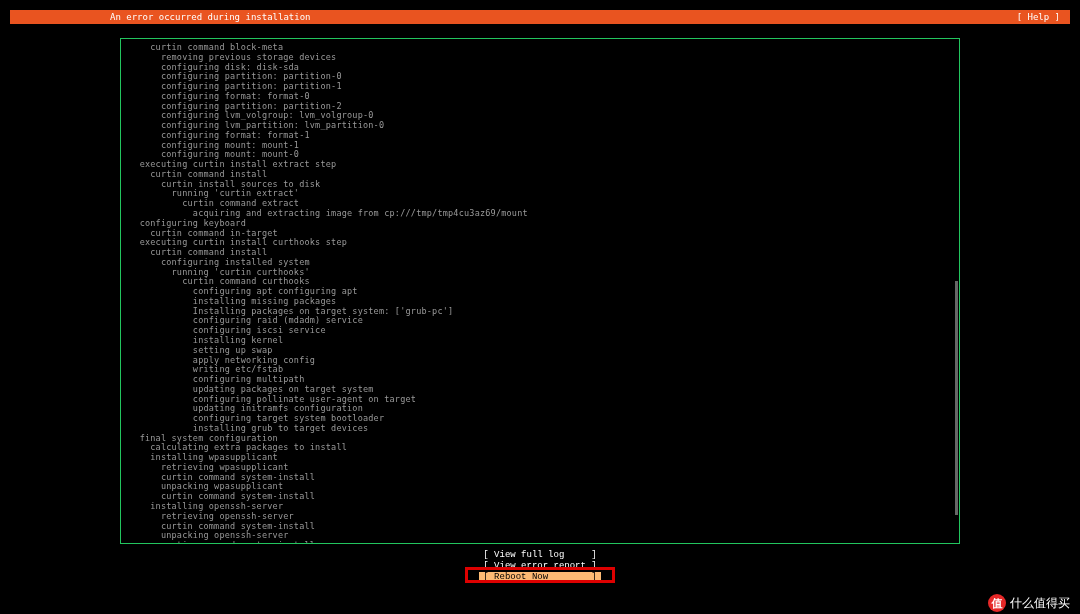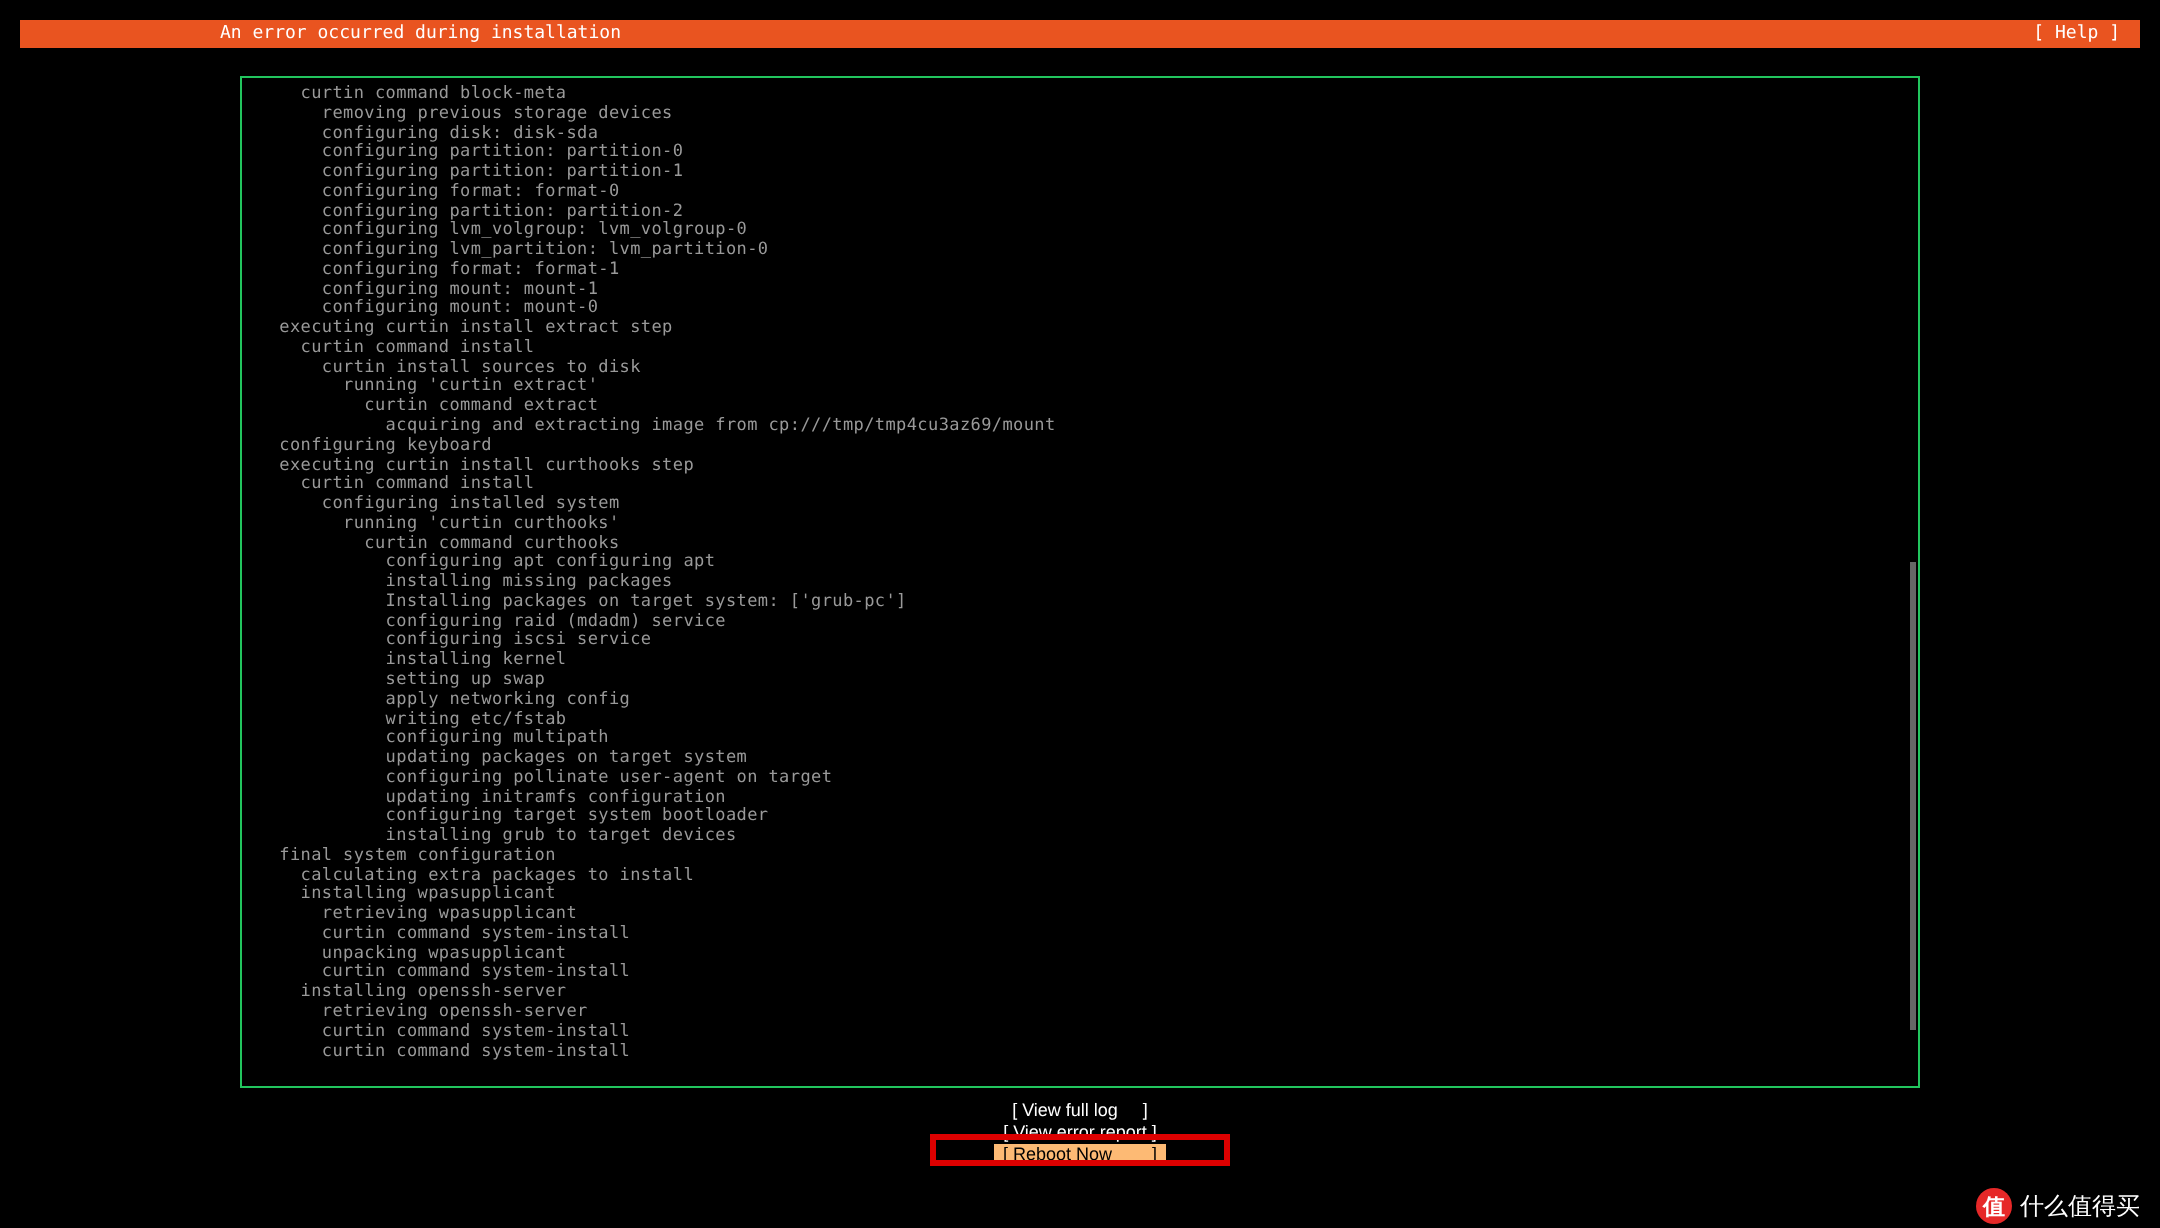--- a/index.html
+++ b/index.html
@@ -75,21 +75,21 @@
       position: absolute;
       bottom: 22px;
       left: 0;
       right: 0;
       display: flex;
       flex-direction: column;
       align-items: center;
       gap: 1px;
     }
     .btn {
-      font-family: Liberation Sans, sans-serif;
+      font-family: Liberation Mono, monospace;
       font-size: 9px;
       color: #fff;
       white-space: pre;
       padding: 0 4px;
       cursor: pointer;
       text-align: center;
     }
     .btn-selected {
       background: #fdba74;
       color: #000;
@@ -151,20 +151,21 @@
         <div class="log-line">      configuring format: format-1</div>
         <div class="log-line">      configuring mount: mount-1</div>
         <div class="log-line">      configuring mount: mount-0</div>
         <div class="log-line">  executing curtin install extract step</div>
         <div class="log-line">    curtin command install</div>
         <div class="log-line">      curtin install sources to disk</div>
         <div class="log-line">        running 'curtin extract'</div>
         <div class="log-line">          curtin command extract</div>
         <div class="log-line">            acquiring and extracting image from cp:///tmp/tmp4cu3az69/mount</div>
         <div class="log-line">  configuring keyboard</div>
+        <div class="log-line">    curtin command in-target</div>
         <div class="log-line">  executing curtin install curthooks step</div>
         <div class="log-line">    curtin command install</div>
         <div class="log-line">      configuring installed system</div>
         <div class="log-line">        running 'curtin curthooks'</div>
         <div class="log-line">          curtin command curthooks</div>
         <div class="log-line">            configuring apt configuring apt</div>
         <div class="log-line">            installing missing packages</div>
         <div class="log-line">            Installing packages on target system: ['grub-pc']</div>
         <div class="log-line">            configuring raid (mdadm) service</div>
         <div class="log-line">            configuring iscsi service</div>
@@ -181,20 +182,21 @@
         <div class="log-line">  final system configuration</div>
         <div class="log-line">    calculating extra packages to install</div>
         <div class="log-line">    installing wpasupplicant</div>
         <div class="log-line">      retrieving wpasupplicant</div>
         <div class="log-line">      curtin command system-install</div>
         <div class="log-line">      unpacking wpasupplicant</div>
         <div class="log-line">      curtin command system-install</div>
         <div class="log-line">    installing openssh-server</div>
         <div class="log-line">      retrieving openssh-server</div>
         <div class="log-line">      curtin command system-install</div>
+        <div class="log-line">      unpacking openssh-server</div>
         <div class="log-line">      curtin command system-install</div>
       </div>
     <div class="scrollbar-track">
       <div class="scrollbar-thumb"></div>
     </div>
   </div>
 
   <div class="button-row">
     <div class="btn">[ View full log     ]</div>
     <div class="btn">[ View error report ]</div>

